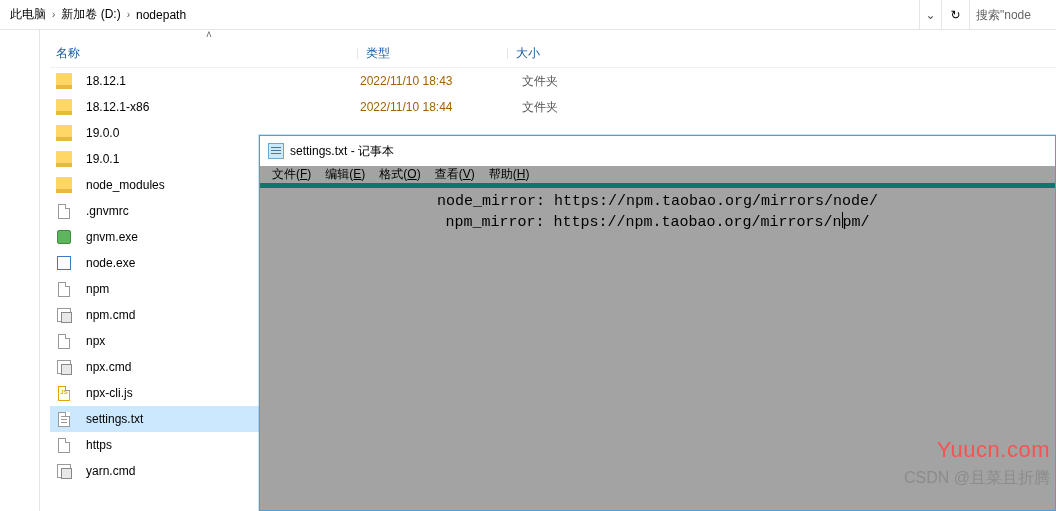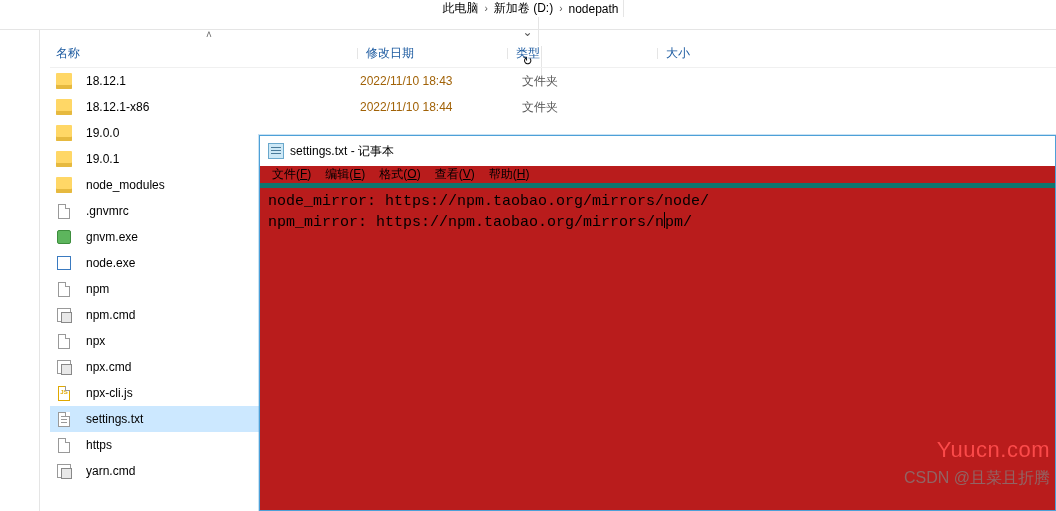--- a/index.html
+++ b/index.html
@@ -13,21 +13,20 @@
     overflow: hidden;
     position: relative;
     color: #000;
   }
   
   .addr-row {
     display: flex;
     align-items: center;
     height: 30px;
     border-bottom: 1px solid #e5e5e5;
-    flex-direction: column;
   }
   .breadcrumb {
     flex: 1;
     display: flex;
     align-items: center;
     padding-left: 6px;
     height: 100%;
     border-right: 1px solid #e5e5e5;
   }
   .bc-item {
@@ -158,23 +157,24 @@
     width:9px;height:9px;background:#e8e8e8;border:1px solid #888;
   }
 
   
   .notepad {
     position: absolute;
     left: 259px;
     top: 135px;
     right: 0;
     bottom: 0;
-    background: #b91c1c;
+    background: #a3a3a3;
     border: 1px solid #4da0d8;
     box-shadow: 0 0 0 1px rgba(77,160,216,0.3);
+    text-align: center;
   }
   .np-title {
     height: 30px;
     display: flex;
     align-items: center;
     background: #fff;
     padding-left: 8px;
     gap: 6px;
   }
   .np-title-icon {
@@ -247,21 +247,20 @@
 </div>
 
 <div class="main">
   <div class="nav-sidebar"></div>
   <div class="content">
     <div class="headers">
       <div class="header-cell col-name">
         <span class="sort-arrow">˄</span>
         <span>名称</span>
       </div>
-      <div class="header-cell col-date">修改日期</div>
       <div class="header-cell col-type">类型</div>
       <div class="header-cell col-size">大小</div>
     </div>
     <div class="file-list" id="file-list">
         <div class="file-row">
           <div class="cell-name">
             <span class="icon icon-folder"></span>
             <span>18.12.1</span>
           </div>
           <div class="cell-date">2022/11/10 18:43</div>

